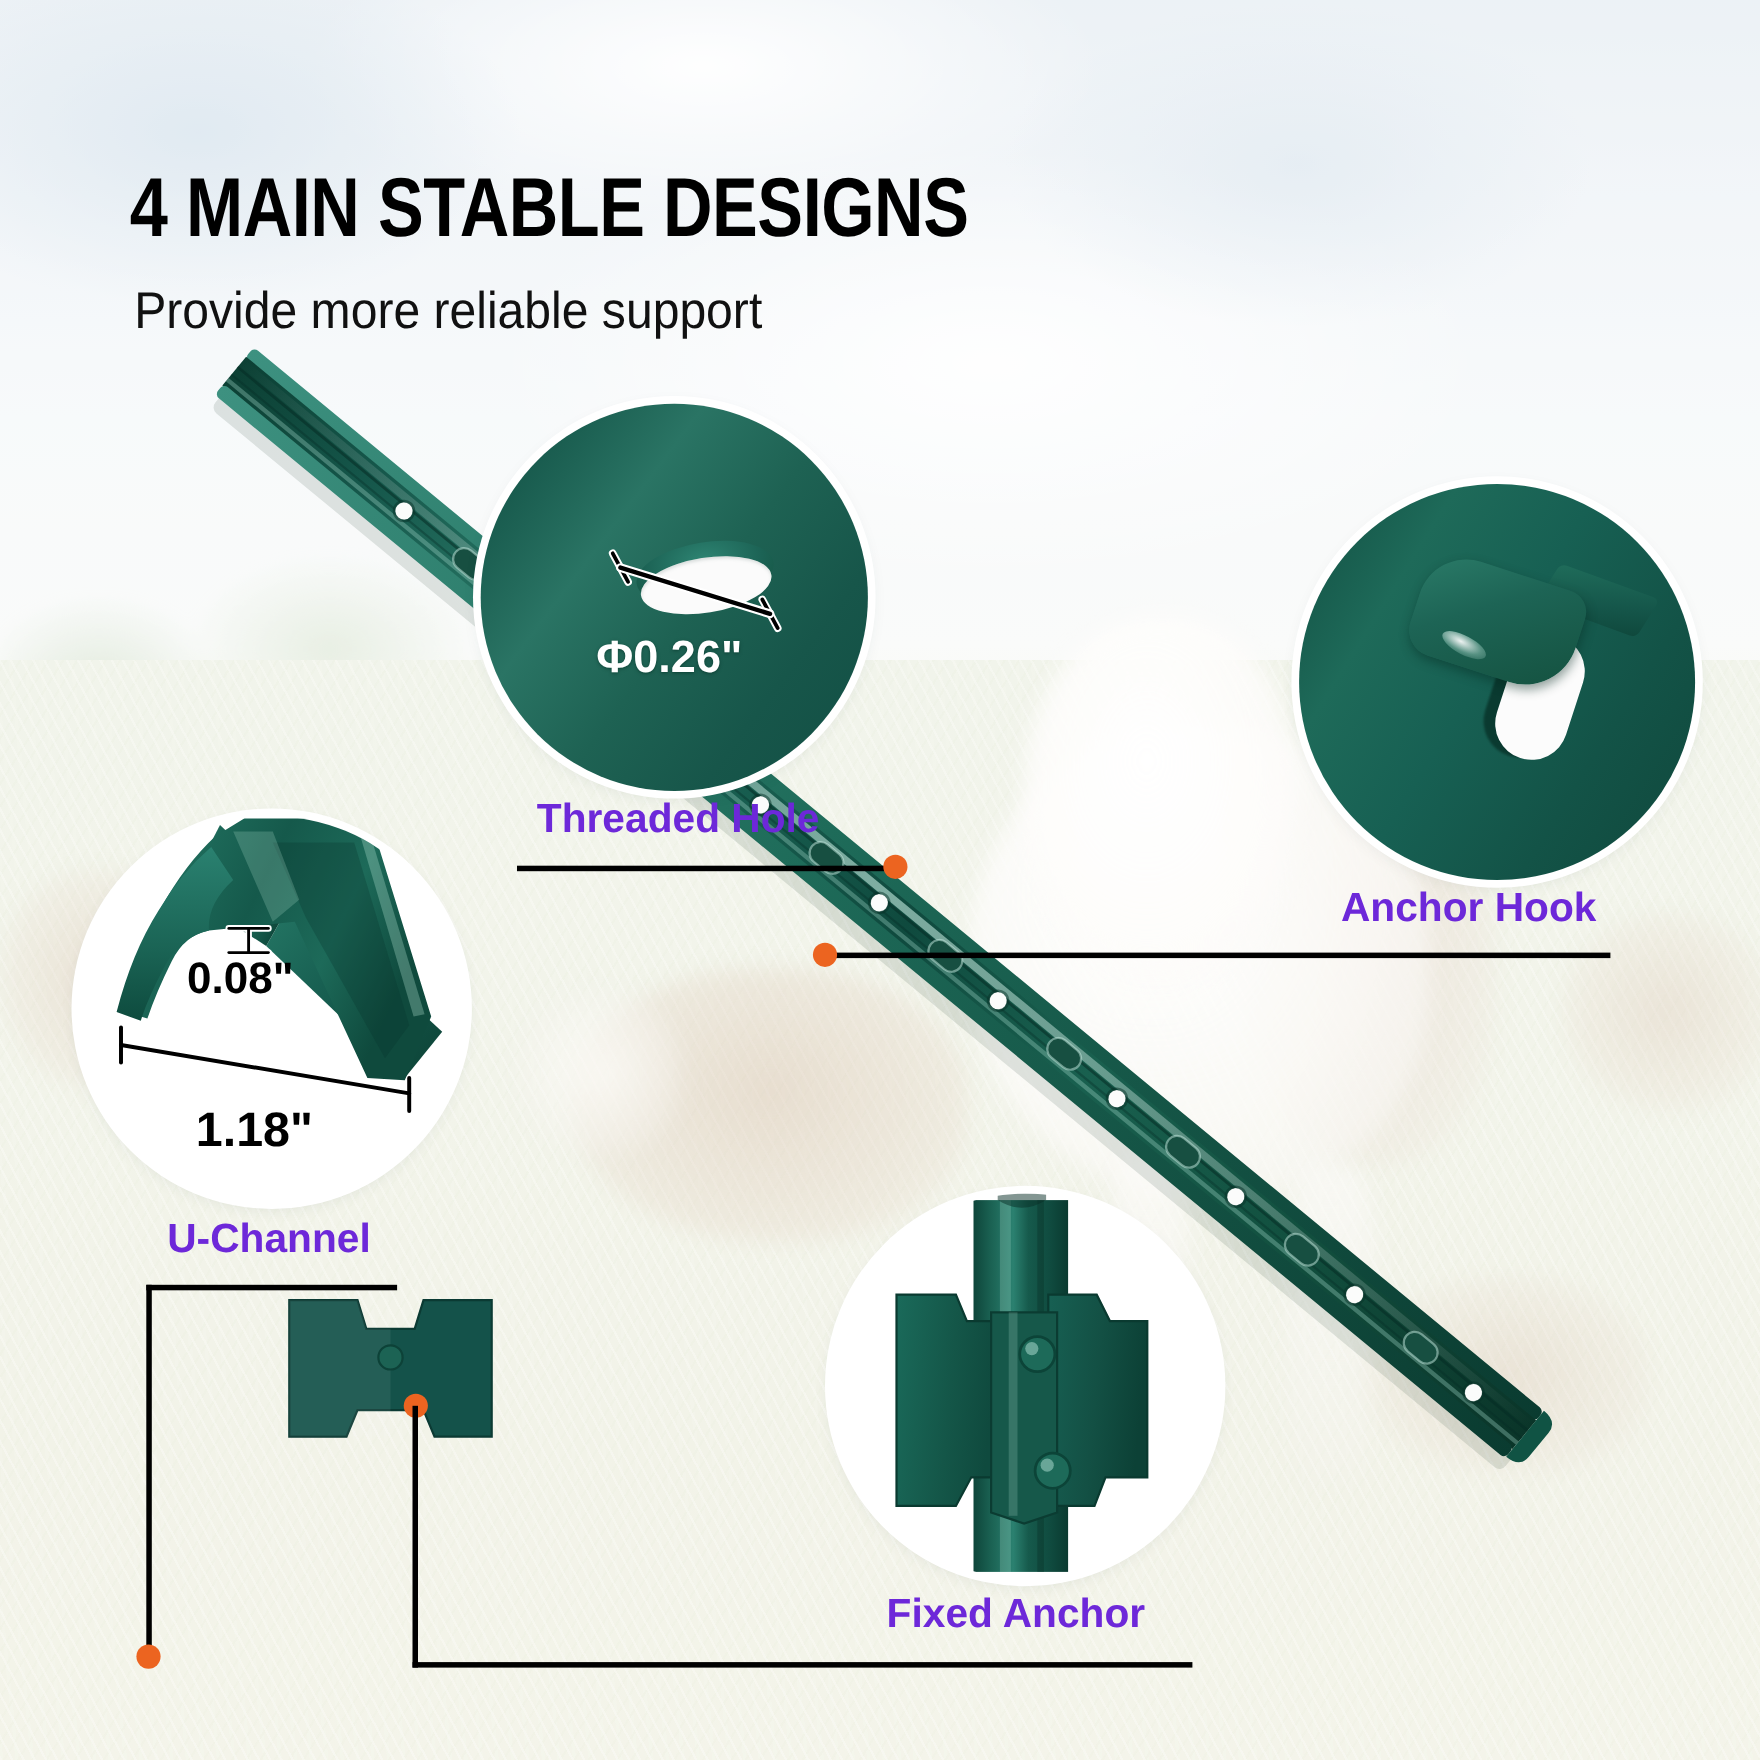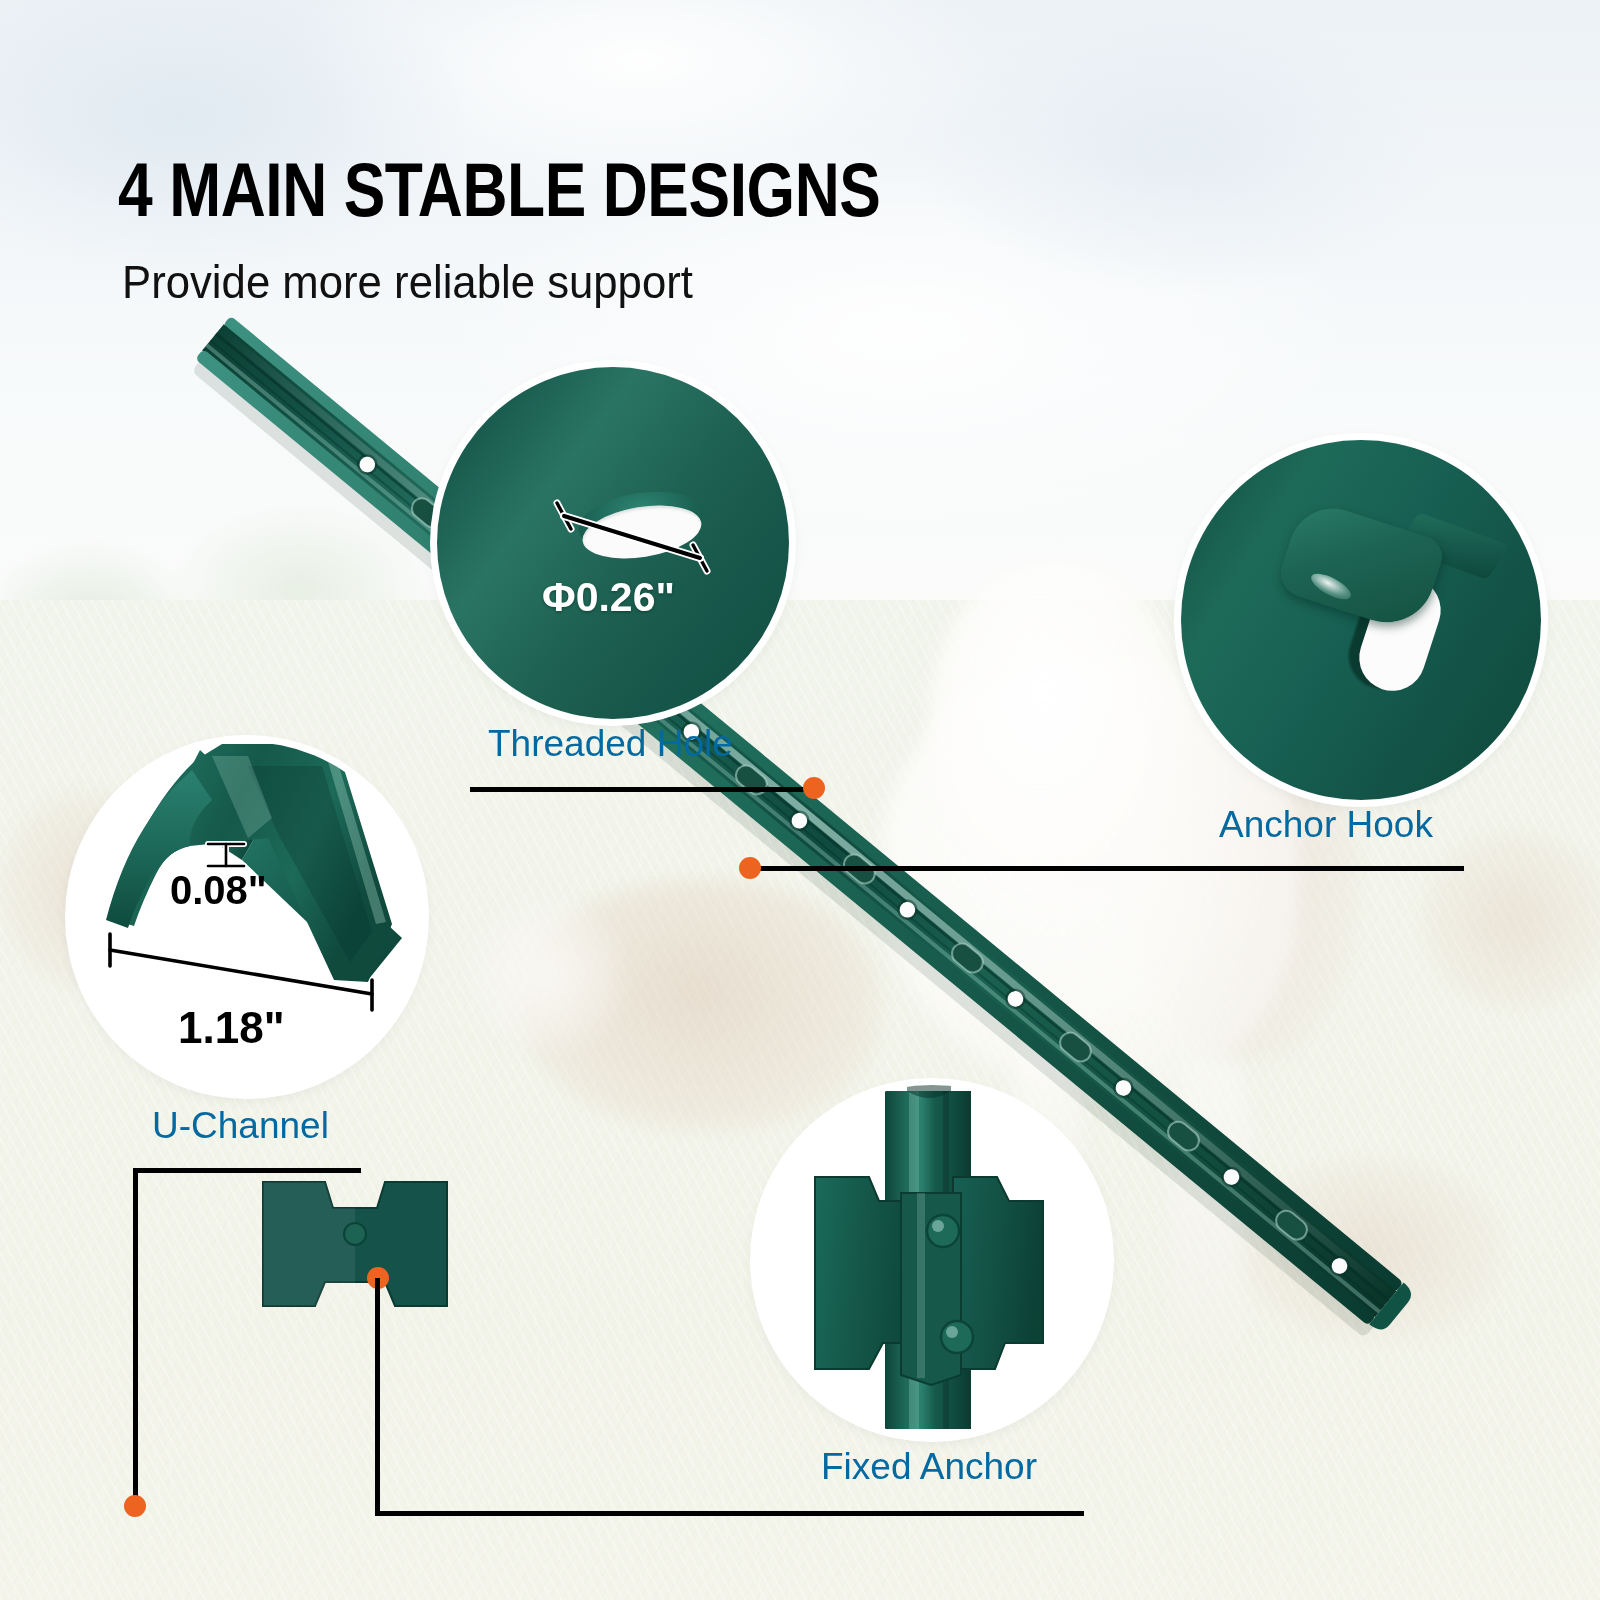--- a/index.html
+++ b/index.html
@@ -230,22 +230,22 @@
   }
 
   
   #callout-anchor { left: 757px; top: 1085px; width: 350px; height: 350px; }
   .an-shape { position: absolute; left: 0; top: 0; width: 350px; height: 350px; }
 
   
   .label {
     position: absolute;
     font-size: 37px;
-    font-weight: 400;
-    color: #0369a1;
+    font-weight: 700;
+    color: #6d28d9;
     white-space: nowrap;
     line-height: 1;
   }
   .leader {
     position: absolute;
     background: #000000;
   }
   .dot {
     position: absolute;
     width: 22px; height: 22px;
@@ -546,15 +546,15 @@
   <div class="dot" style="left:739px; top:857px;"></div>
 
   <div class="label" style="left:152px; top:1107px;">U-Channel</div>
   <div class="leader" style="left:133px; top:1168px; width:228px; height:5px;"></div>
   <div class="leader" style="left:133px; top:1168px; width:5px; height:338px;"></div>
   <div class="dot" style="left:124px; top:1495px;"></div>
 
   <div class="dot" style="left:367px; top:1267px;"></div>
   <div class="leader" style="left:375px; top:1278px; width:5px; height:238px;"></div>
   <div class="leader" style="left:375px; top:1511px; width:709px; height:5px;"></div>
-  <div class="label" style="left:806px; top:1448px;margin-left:15px;">Fixed Anchor</div>
+  <div class="label" style="left:806px; top:1448px;">Fixed Anchor</div>
 
 </div>
 
 </body></html>

